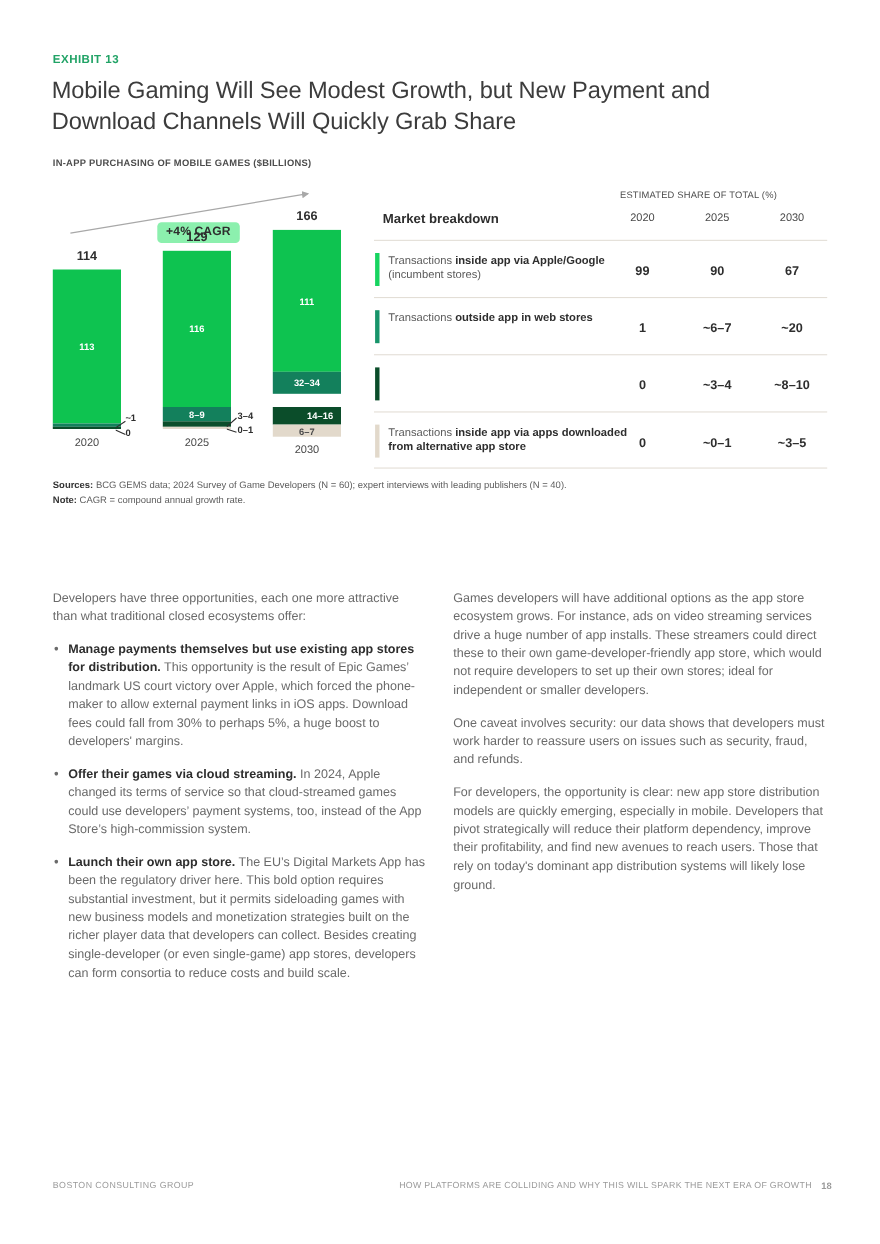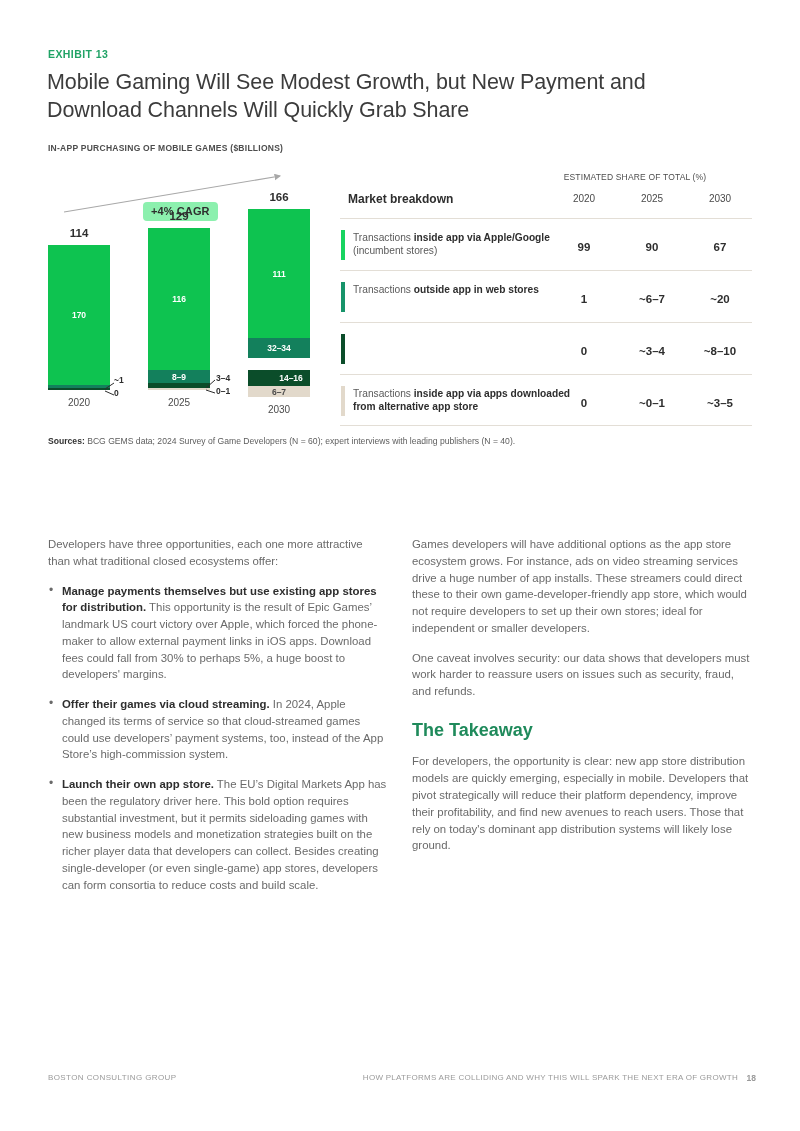--- a/index.html
+++ b/index.html
@@ -154,21 +154,21 @@
           <path d="M0,0 L6,3 L0,6 Z" fill="#a8a8a8"></path>
         </marker>
       </defs>
       <line x1="4" y1="42" x2="220" y2="6" stroke="#a8a8a8" stroke-width="1.1" marker-end="url(#ah)"></line>
     </svg>
 
     <div class="cagr-badge">+4% CAGR</div>
 
     <div class="bar-group" style="left:48px; top:245px; width:62px; height:170px;">
       <div class="bar-total" style="top:-18px;">114</div>
-      <div class="seg" style="top:0; height:140px; background:#0ec350;">170</div>
+      <div class="seg" style="top:0; height:140px; background:#0ec350;">113</div>
       <div class="seg" style="top:140px; height:3px; background:#13805c;"></div>
       <div class="seg" style="top:143px; height:2px; background:#0b4d2a;"></div>
       <div class="axis-label" style="top:152px;">2020</div>
     </div>
     <svg style="position:absolute; left:105px; top:378px;" width="22" height="22">
       <path d="M0,11 L9,5" stroke="#2e2e2e" stroke-width="1"></path>
       <path d="M0,13 L9,17" stroke="#2e2e2e" stroke-width="1"></path>
     </svg>
     <div class="callout" style="left:114px; top:375px;">~1</div>
     <div class="callout" style="left:114px; top:388px;">0</div>
@@ -239,35 +239,35 @@
         <div class="tval" style="left:212px;">0</div>
         <div class="tval" style="left:280px;">~0–1</div>
         <div class="tval" style="left:348px;">~3–5</div>
       </div>
 
     </div>
   </div>
 
   <div class="srcnote">
     <div><b>Sources:</b><span> BCG GEMS data; 2024 Survey of Game Developers (N = 60); expert interviews with leading publishers (N = 40).</span></div>
+    <div><b>Note:</b><span> CAGR = compound annual growth rate.</span></div>
   </div>
 
   <div class="col col-left">
     <p>Developers have three opportunities, each one more attractive than what traditional closed ecosystems offer:</p>
     <ul class="bullets">
       <li><b>Manage payments themselves but use existing app stores for distribution.</b><span> This opportunity is the result of Epic Games’ landmark US court victory over Apple, which forced the phone-maker to allow external payment links in iOS apps. Download fees could fall from 30% to perhaps 5%, a huge boost to developers' margins.</span></li>
       <li><b>Offer their games via cloud streaming.</b><span> In 2024, Apple changed its terms of service so that cloud-streamed games could use developers’ payment systems, too, instead of the App Store’s high-commission system.</span></li>
       <li><b>Launch their own app store.</b><span> The EU’s Digital Markets App has been the regulatory driver here. This bold option requires substantial investment, but it permits sideloading games with new business models and monetization strategies built on the richer player data that developers can collect. Besides creating single-developer (or even single-game) app stores, developers can form consortia to reduce costs and build scale.</span></li>
     </ul>
   </div>
 
   <div class="col col-right">
     <p>Games developers will have additional options as the app store ecosystem grows. For instance, ads on video streaming services drive a huge number of app installs. These streamers could direct these to their own game-developer-friendly app store, which would not require developers to set up their own stores; ideal for independent or smaller developers.</p>
     <p>One caveat involves security: our data shows that developers must work harder to reassure users on issues such as security, fraud, and refunds.</p>
-    <div class="takeaway">The Takeaway</div>
     <p>For developers, the opportunity is clear: new app store distribution models are quickly emerging, especially in mobile. Developers that pivot strategically will reduce their platform dependency, improve their profitability, and find new avenues to reach users. Those that rely on today's dominant app distribution systems will likely lose ground.</p>
   </div>
 
   <div class="footer">
     <div class="f-left">BOSTON CONSULTING GROUP</div>
     <div class="f-center">HOW PLATFORMS ARE COLLIDING AND WHY THIS WILL SPARK THE NEXT ERA OF GROWTH</div>
     <div class="f-page">18</div>
   </div>
 
 </div>

